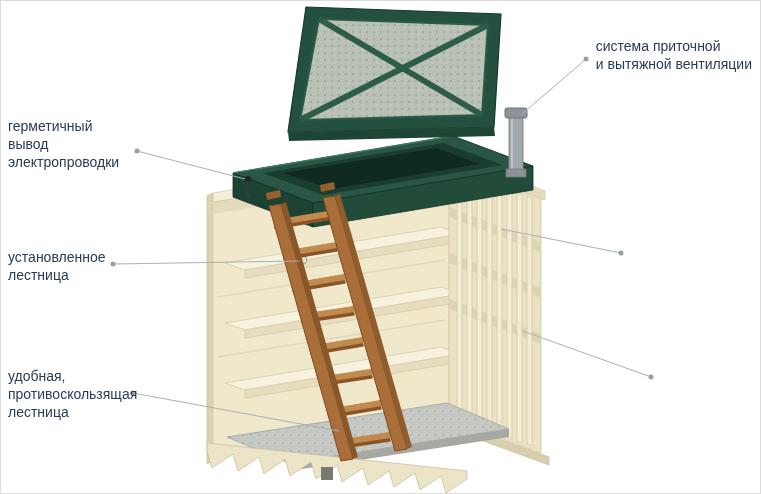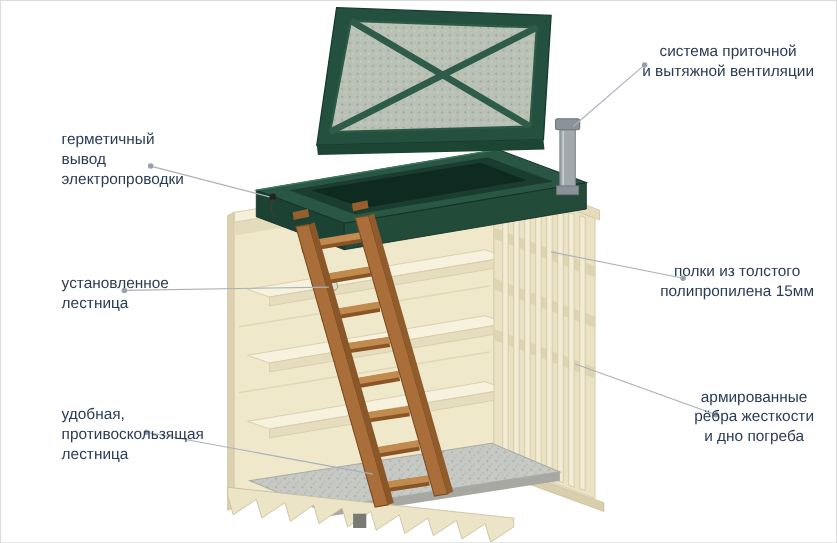--- a/index.html
+++ b/index.html
@@ -13,22 +13,22 @@
     font-family:"Liberation Sans", sans-serif;
   }
   .scene-svg{position:absolute;left:0;top:0;}
   .callout{
     position:absolute;
     font-size:14px;
     line-height:18px;
     color:var(--text_color,#2a3b55);
     white-space:pre-line;
   }
-  .callout.left{left:7px;text-align:left;margin-left:48px;}
-  .callout.right{right:20px;text-align:center;}
+  .callout.left{left:7px;text-align:left;}
+  .callout.right{right:8px;text-align:left;}
 
   
   .c-lid-frame{fill:var(--lid_green,#24513f);}
   .c-hatch-top{fill:var(--hatch_green,#2a5745);}
   .c-wall{fill:var(--body_cream,#efe8cb);}
   .c-shelf{fill:var(--shelf_cream,#f7f2dd);}
   .c-rail{fill:var(--ladder_wood,#aa6e3b);}
   .c-pipe{fill:var(--pipe_gray,#a2a9ad);}
   .leader{stroke:var(--leader_gray,#a9b0b8);stroke-width:1;}
   .leader-dot{fill:var(--leader_dot,#97a0aa);}
@@ -193,27 +193,22 @@
     </g>
   </svg>
 
   <div class="callout right" style="top:36px">система приточной
 и вытяжной вентиляции</div>
 
   <div class="callout left" style="top:116px">герметичный
 вывод
 электропроводки</div>
 
-  <div class="callout right" style="top:236px">полки из толстого
-полипропилена 15мм</div>
 
   <div class="callout left" style="top:247px">установленное
 лестница</div>
 
-  <div class="callout right" style="top:350px">армированные
-рёбра жесткости
-и дно погреба</div>
 
   <div class="callout left" style="top:366px">удобная,
 противоскользящая
 лестница</div>
 
 </div>
 
 </body></html>

